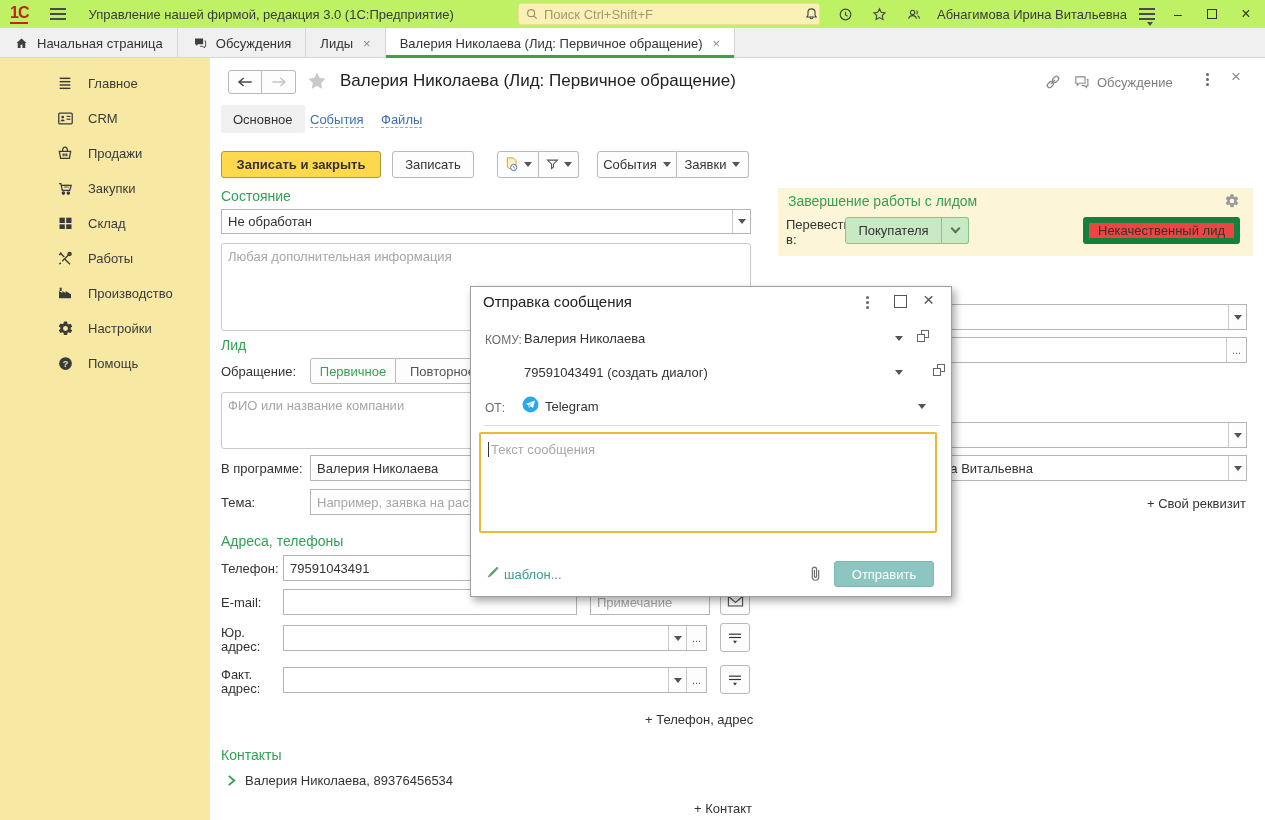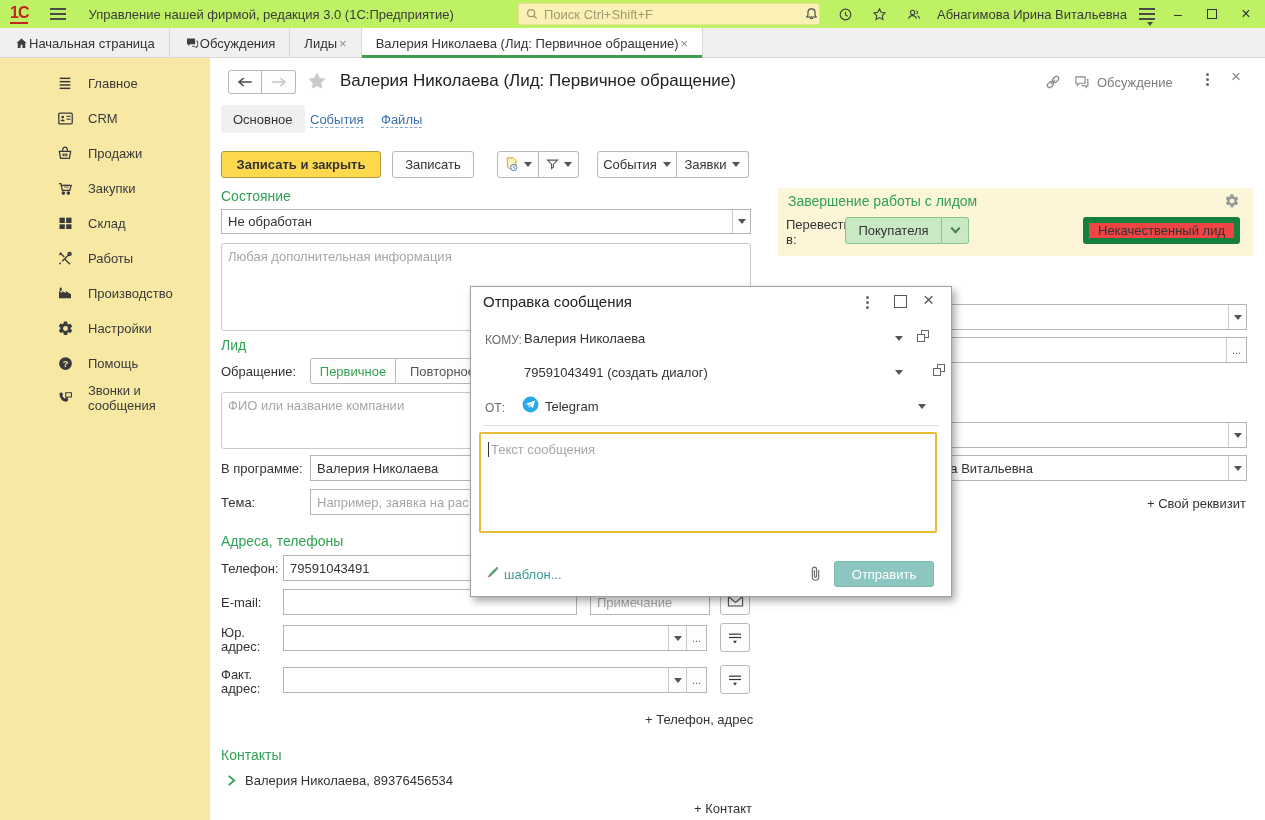--- a/index.html
+++ b/index.html
@@ -20,21 +20,21 @@
   .tb-right { position:absolute; right:0; top:0; height:28px; display:flex; align-items:center; gap:12px; padding-right:8px; }
   .username { color:#3a3a3a; }
   .winbtn { width:22px; text-align:center; font-size:14px; color:#333; cursor:pointer; }
   .maxsq { width:10px; height:10px; border:1px solid #333; display:inline-block; }
   .hamb2 { position:relative; width:16px; height:12px; display:flex; flex-direction:column; justify-content:space-between; cursor:pointer; }
   .hamb2 i { display:block; height:2px; background:#4a4a4a; }
   .hamb2 .c { position:absolute; right:2px; bottom:-6px; border-left:3px solid transparent; border-right:3px solid transparent; border-top:4px solid #4a4a4a; }
 
   
   .tabbar { position:absolute; left:0; top:28px; width:1265px; height:30px; background:#f0f0f0; border-bottom:1px solid #d7d7d7; display:flex; }
-  .tab { height:30px; display:flex; align-items:center; padding:0 14px; border-right:1px solid #d7d7d7; gap:0; cursor:pointer; color:#333; position:relative; }
+  .tab { height:30px; display:flex; align-items:center; padding:0 14px; border-right:1px solid #d7d7d7; gap:8px; cursor:pointer; color:#333; position:relative; }
   .tab.active { background:#fff; }
   .tab.active::after { content:""; position:absolute; left:0; right:0; bottom:0; height:3px; background:#3f9e4d; }
   .tabx { color:#8b8b8b; font-size:13px; margin-left:2px; cursor:pointer; }
 
   
   .sidebar { position:absolute; left:0; top:58px; width:210px; height:762px; background:#f7e9a4; }
   .side-item { position:absolute; left:0; width:210px; height:34px; display:flex; align-items:center; cursor:pointer; }
   .side-item .ic { position:absolute; left:55px; width:20px; height:20px; display:flex; align-items:center; justify-content:center; }
   .side-item .lb { position:absolute; left:88px; color:#3a3a3a; }
 
@@ -254,29 +254,20 @@
     </div>
     <div class="side-item" style="top:288px;">
       <span class="ic">
           <svg width="17" height="17" viewBox="0 0 24 24">
             <circle cx="12" cy="12" r="9" fill="#3a3a3a"></circle>
             <text x="12" y="16.5" text-anchor="middle" font-size="13" font-family="Liberation Sans" fill="#f7e9a4" font-weight="bold">?</text>
           </svg>
         </span>
       <span class="lb">Помощь</span>
     </div>
-    <div class="side-item" style="top:323px;">
-      <span class="ic">
-          <svg width="18" height="17" viewBox="0 0 24 24">
-            <path d="M5 4c2-1.2 3.2-.4 3.8 1.2.5 1.3.2 2.1-.6 3 .7 1.7 2 3 3.6 3.7.9-.8 1.7-1.1 3-.6 1.6.6 2.4 1.8 1.2 3.8-1 1.6-3 2-5.5.9C7.6 14.7 4.9 11 4.4 7.6 4.2 6 4.3 4.7 5 4z" fill="#3a3a3a"></path>
-            <path d="M13 4h8v6h-5l-2 2v-2h-1z" fill="none" stroke="#3a3a3a" stroke-width="1.5"></path>
-          </svg>
-        </span>
-      <span class="lb">Звонки и сообщения</span>
-    </div>
   </div>
 
   <div class="abs" style="left:228px; top:70px; display:flex;">
     <span class="btn" style="width:34px; height:24px; border-radius:3px 0 0 3px;">
       <svg width="16" height="12" viewBox="0 0 24 16" fill="none" stroke="#444" stroke-width="2.2">
           <path d="M10 2L3 8l7 6"></path>
           <line x1="3" y1="8" x2="22" y2="8"></line>
         </svg>
     </span>
     <span class="btn" style="width:34px; height:24px; border-left:none; border-radius:0 3px 3px 0;">

